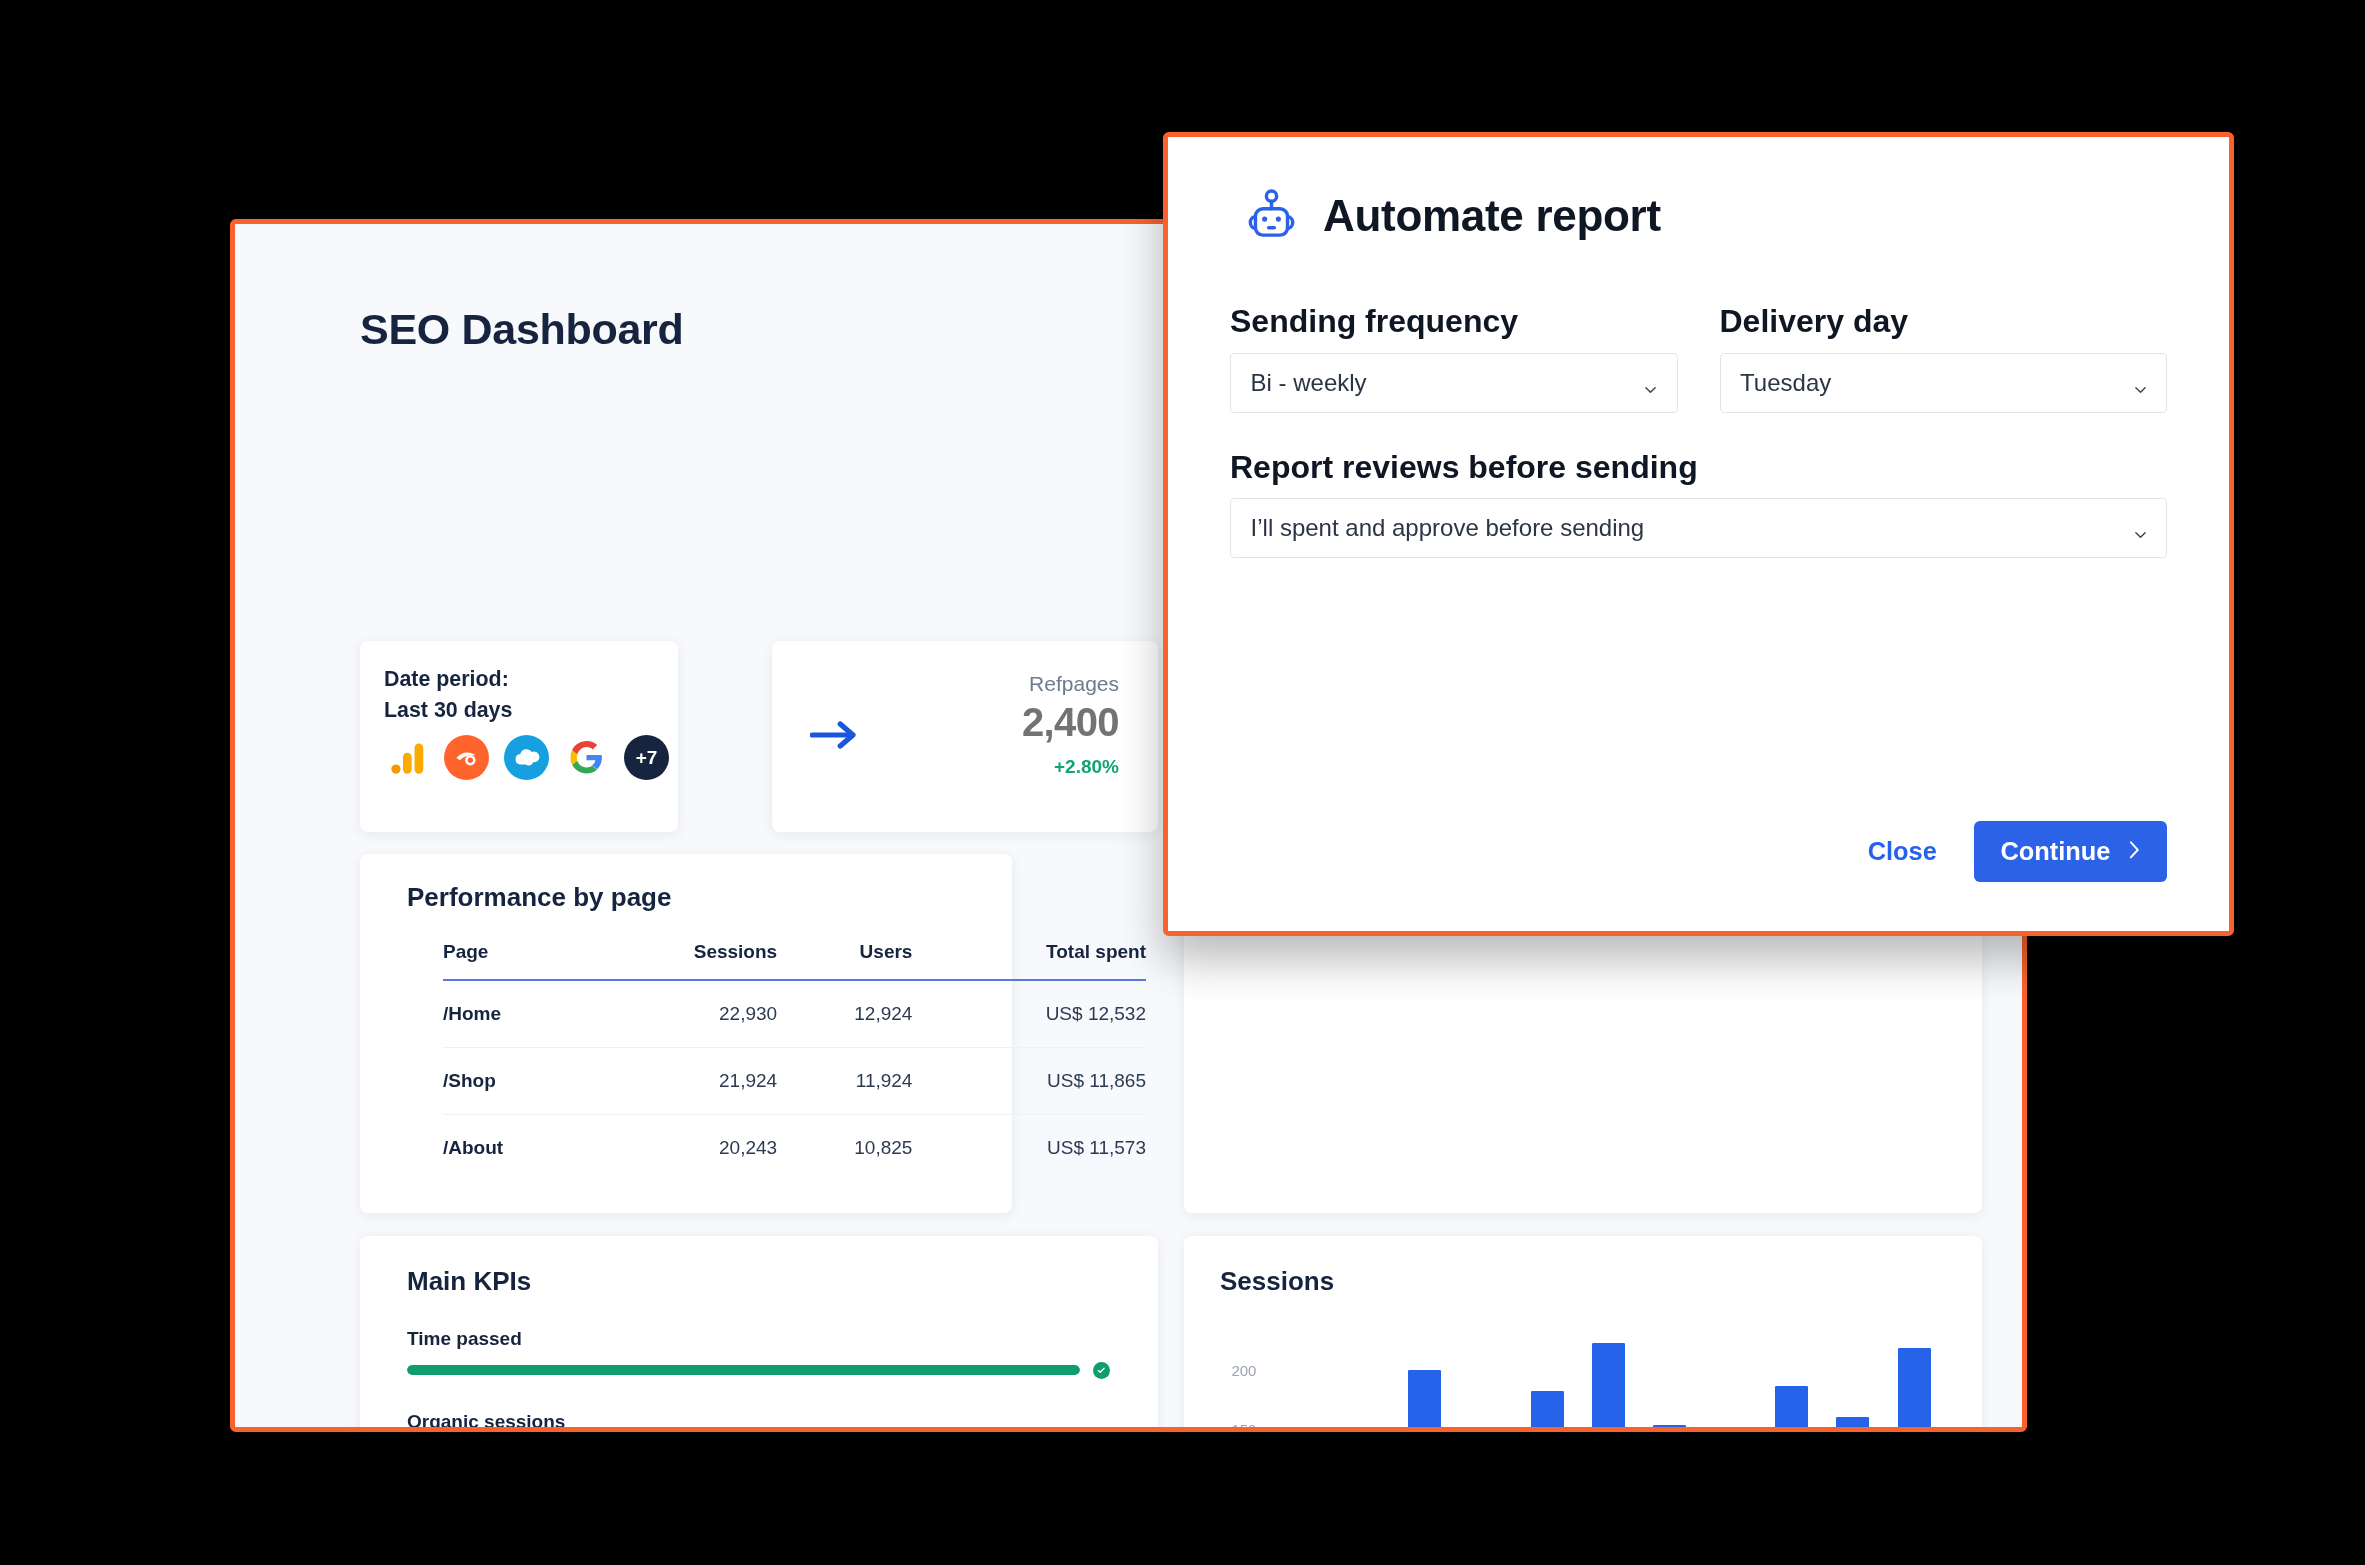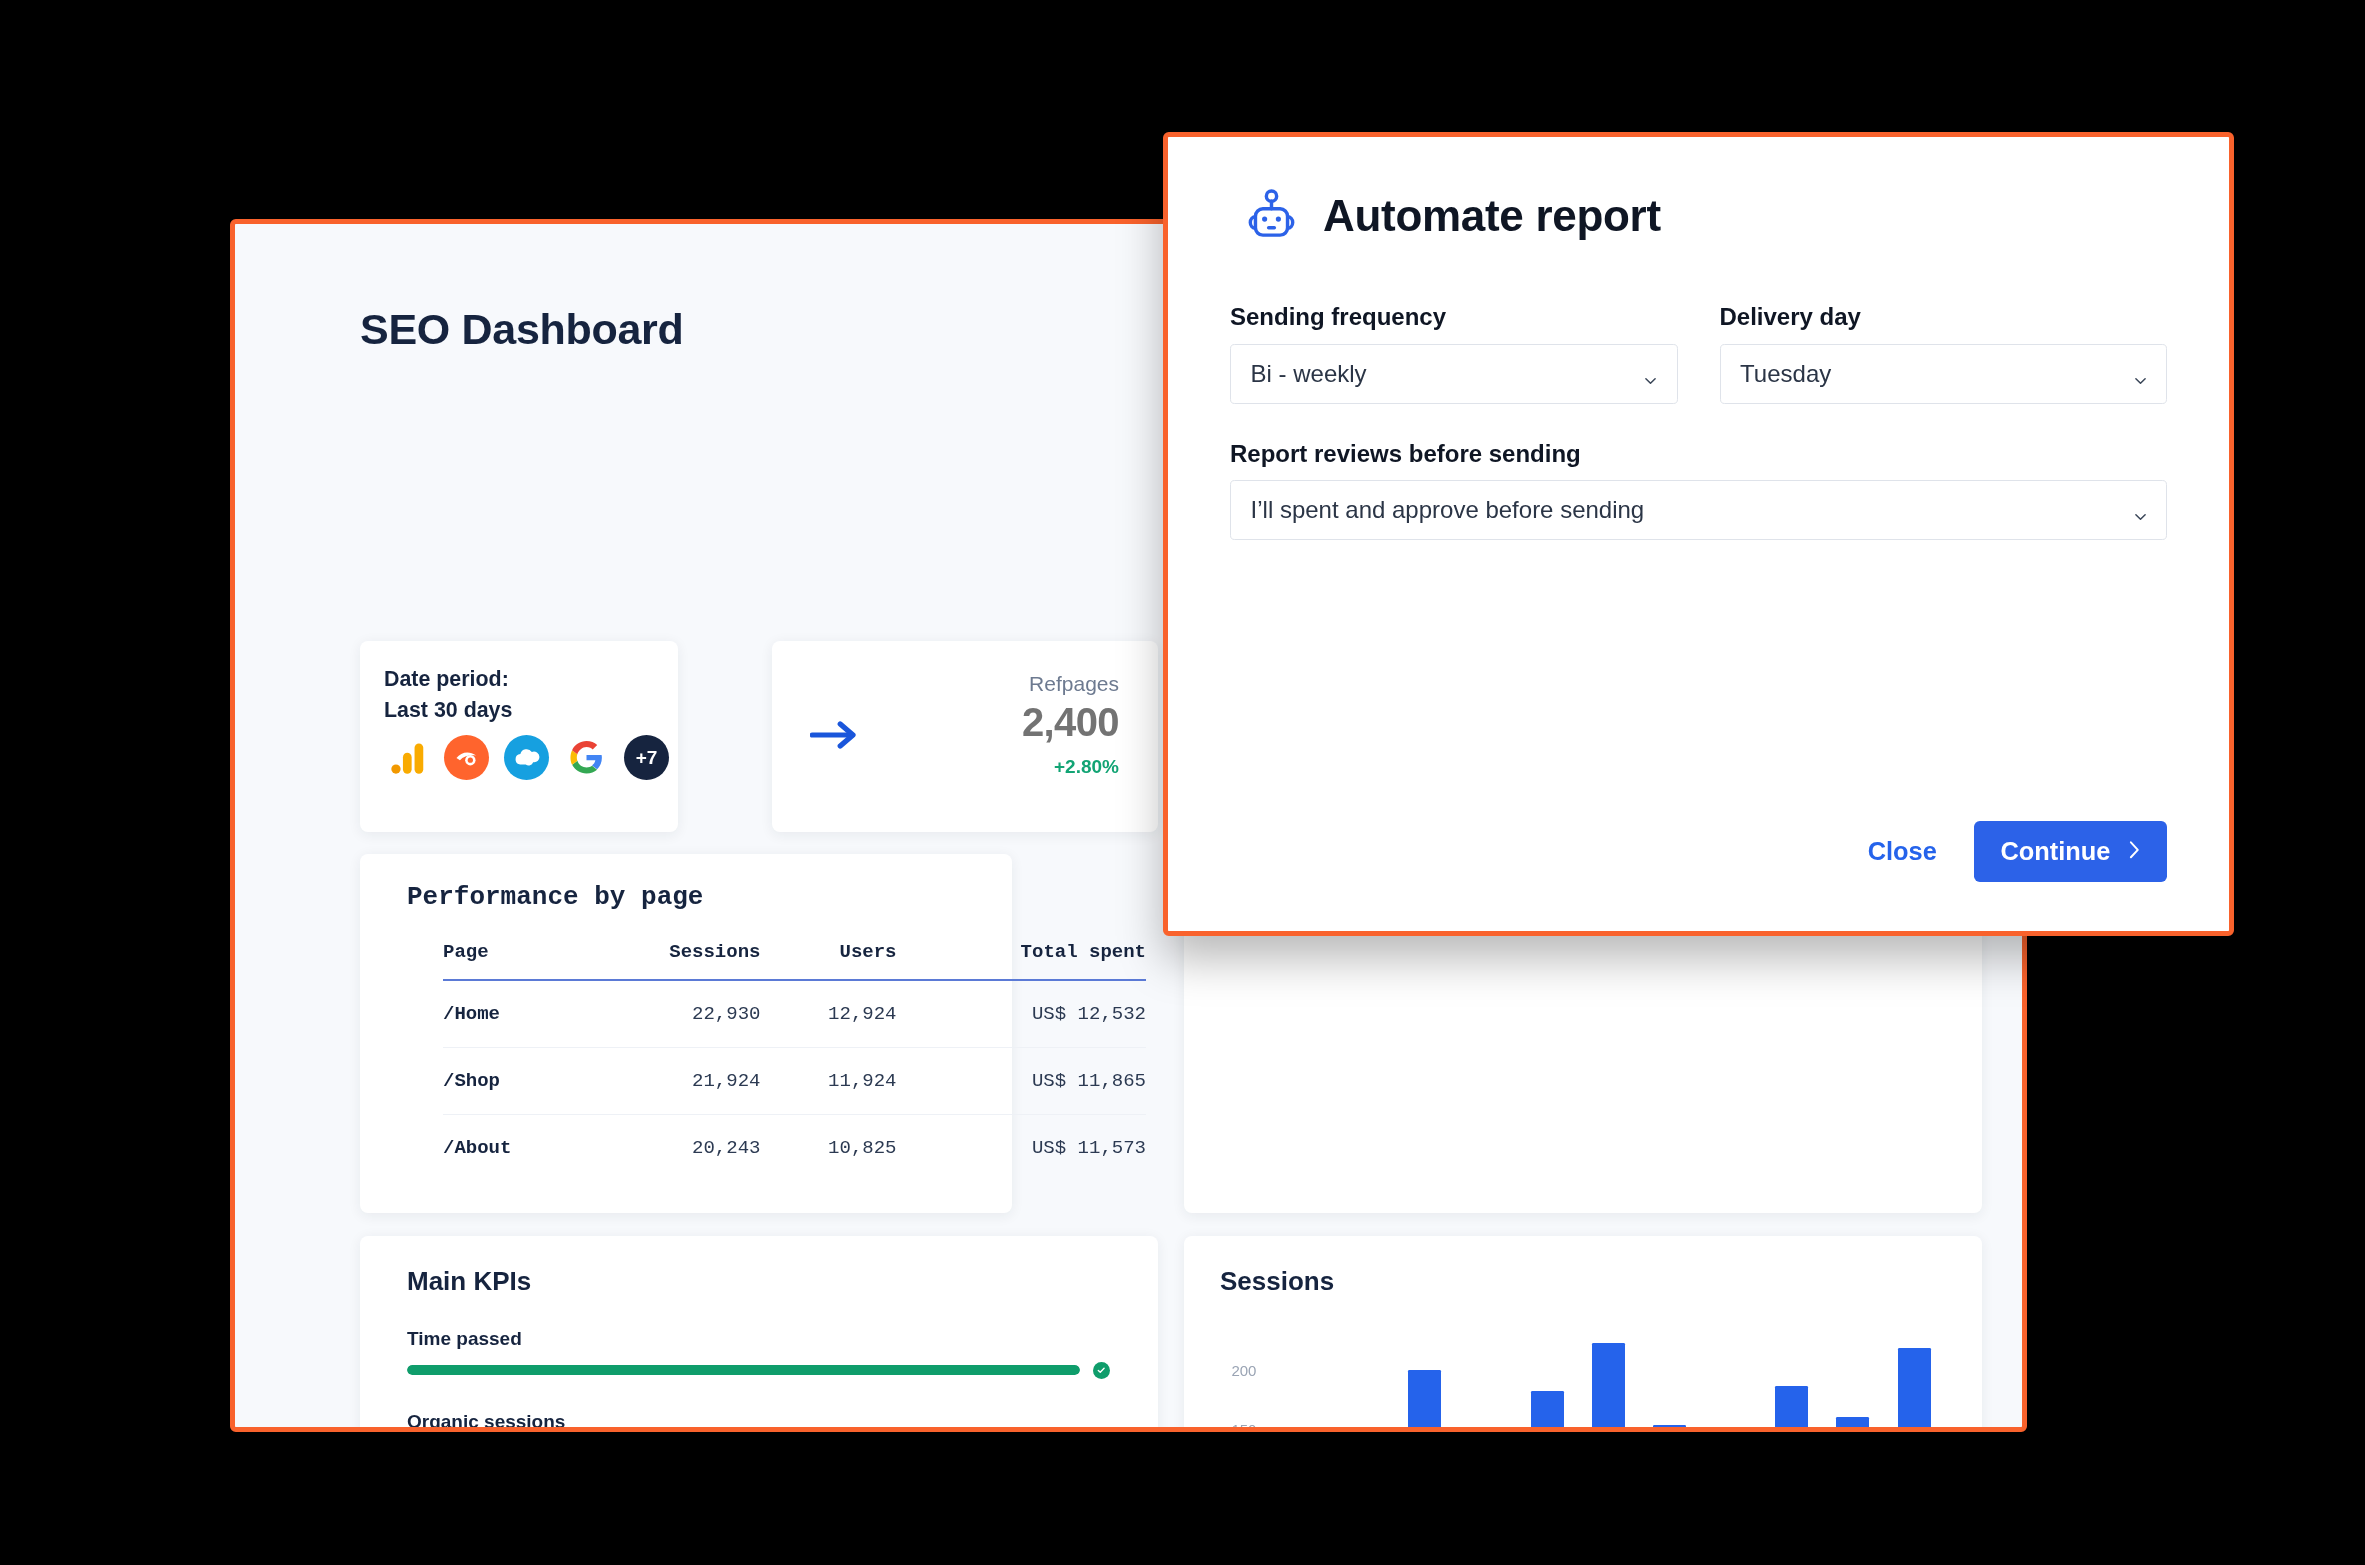--- a/index.html
+++ b/index.html
@@ -54,21 +54,21 @@
   .rp-caption { font-size: 21px; color: #6d7a90; font-weight: 500; }
   .rp-value { font-size: 40px; font-weight: bold; color: #737373; margin-top: 3.5px; letter-spacing: -0.6px; }
   .rp-delta { font-size: 19px; color: #12a474; font-weight: 600; margin-top: 11px; }
 
   
   .card-ghost { background:#ffffff; }
   .card-g1 { left: 949px; top: 417px; width: 386px; height: 191px; }
   .card-g2 { left: 1362px; top: 417px; width: 386px; height: 191px; }
 
   
-  .card-perf { left: 125px; top: 630px; width: 652px; height: 359px; font-family: Liberation Mono, monospace; }
+  .card-perf { left: 125px; top: 630px; width: 652px; height: 359px; }
   .perf-title { position: absolute; left: 47px; top: 28px; font-size: 26px; font-weight: bold; color: #16243f; }
   .perf-table { position: absolute; left: 47px; top: 87px; width: 703px; }
   table { border-collapse: collapse; width: 100%; margin-left: 36px; }
   th {
     font-size: 19px; font-weight: bold; color: #16243f;
     text-align: right; padding: 0 0 16px 0;
     border-bottom: 2.9px solid #5b7ad6;
   }
   th:first-child { text-align: left; }
   td { font-size: 19px; color: #2c3a52; padding: 22px 0; text-align: right; border-bottom: 0.6px solid #eef1f6; }
@@ -111,21 +111,21 @@
     background: #ffffff;
     box-shadow: 0 23px 46px rgba(0,0,0,0.28);
   }
   .modal-head { position: absolute; left: 76px; top: 52px; display: flex; align-items: center; gap: 24px; }
   .modal-title { font-size: 44px; font-weight: bold; color: #0f1624; letter-spacing: -0.3px; }
 
   .form-grid { position: absolute; left: 62px; top: 166px; right: 62px; }
   .row2 { display: flex; gap: 42px; margin-bottom: 36px; }
   .field { flex: 1; min-width: 0; }
   .field.full { flex: none; width: 100%; }
-  .fld-label { font-size: 24px; font-weight: bold; color: #0f1624; margin-bottom: 12.7px; }
+  .fld-label { font-size: 32px; font-weight: bold; color: #0f1624; margin-bottom: 12.7px; }
   .select {
     position: relative;
     height: 60px;
     border: 1.2px solid #dfe3ea;
     border-radius: 4.6px;
     background: #fff;
     display: flex; align-items: center;
     padding: 0 19.6px;
     font-size: 24px; color: #2b3546;
     cursor: pointer;

